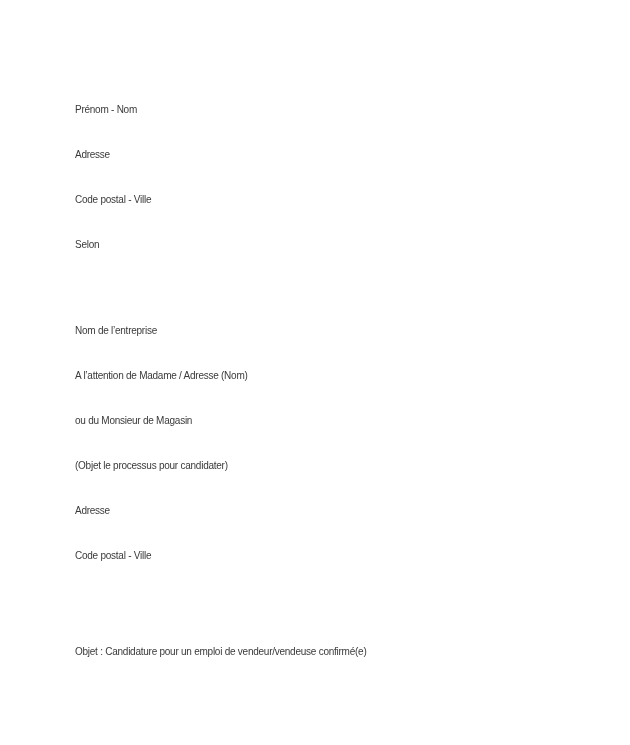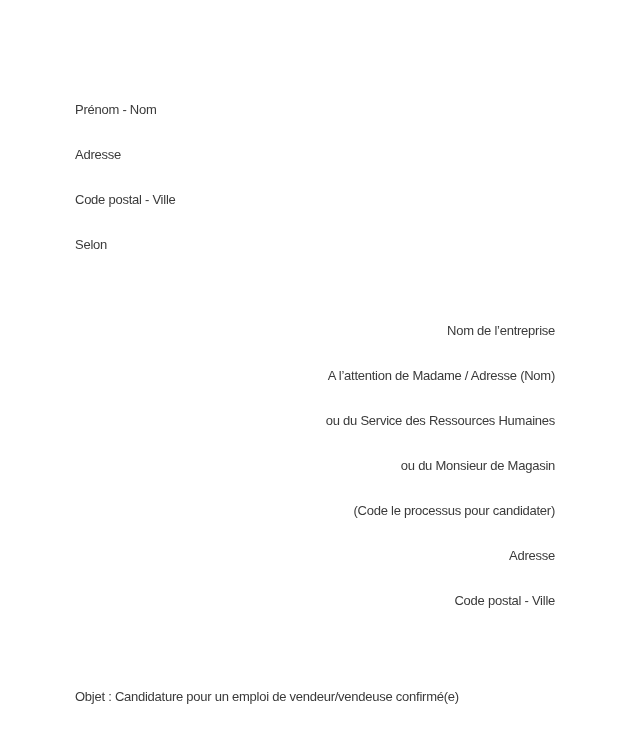--- a/index.html
+++ b/index.html
@@ -8,53 +8,51 @@
     background: #ffffff;
   }
   .page {
     position: relative;
     width: 630px;
     height: 745px;
     box-sizing: border-box;
     padding: 72px 75px 0 75px;
     background: #ffffff;
     font-family: "Liberation Sans", "DejaVu Sans", sans-serif;
-    font-size: 13px;
+    font-size: 10px;
     letter-spacing: -0.25px;
     line-height: 15px;
     color: #3a3a3a;
     overflow: hidden;
   }
   .block { white-space: pre-wrap; }
   .line { white-space: pre-wrap; }
   .sender { text-align: left; }
   .recipient {
     margin-top: 11px;
-    text-align: right;
   }
   .reference { margin-top: 21px; }
 </style>
 </head>
 <body>
 
 <div class="page">
 
   <div class="block sender">
     <div class="line">Prénom - Nom</div>
     <div class="line">Adresse</div>
     <div class="line">Code postal - Ville</div>
     <div class="line">Selon</div>
   </div>
 
   <div class="block recipient">
     <div class="line">Nom de l’entreprise</div>
     <div class="line">A l’attention de Madame / Adresse (Nom)</div>
-    <div class="line">ou du Service des Ressources Humaines</div>
     <div class="line">ou du Monsieur de Magasin</div>
-    <div class="line">(Code le processus pour candidater)</div>
+    <div class="line">(Objet le processus pour candidater)</div>
     <div class="line">Adresse</div>
     <div class="line">Code postal - Ville</div>
   </div>
 
   <div class="block reference">
     <div class="line">Objet : Candidature pour un emploi de vendeur/vendeuse confirmé(e)</div>
     
     
   </div>
 

